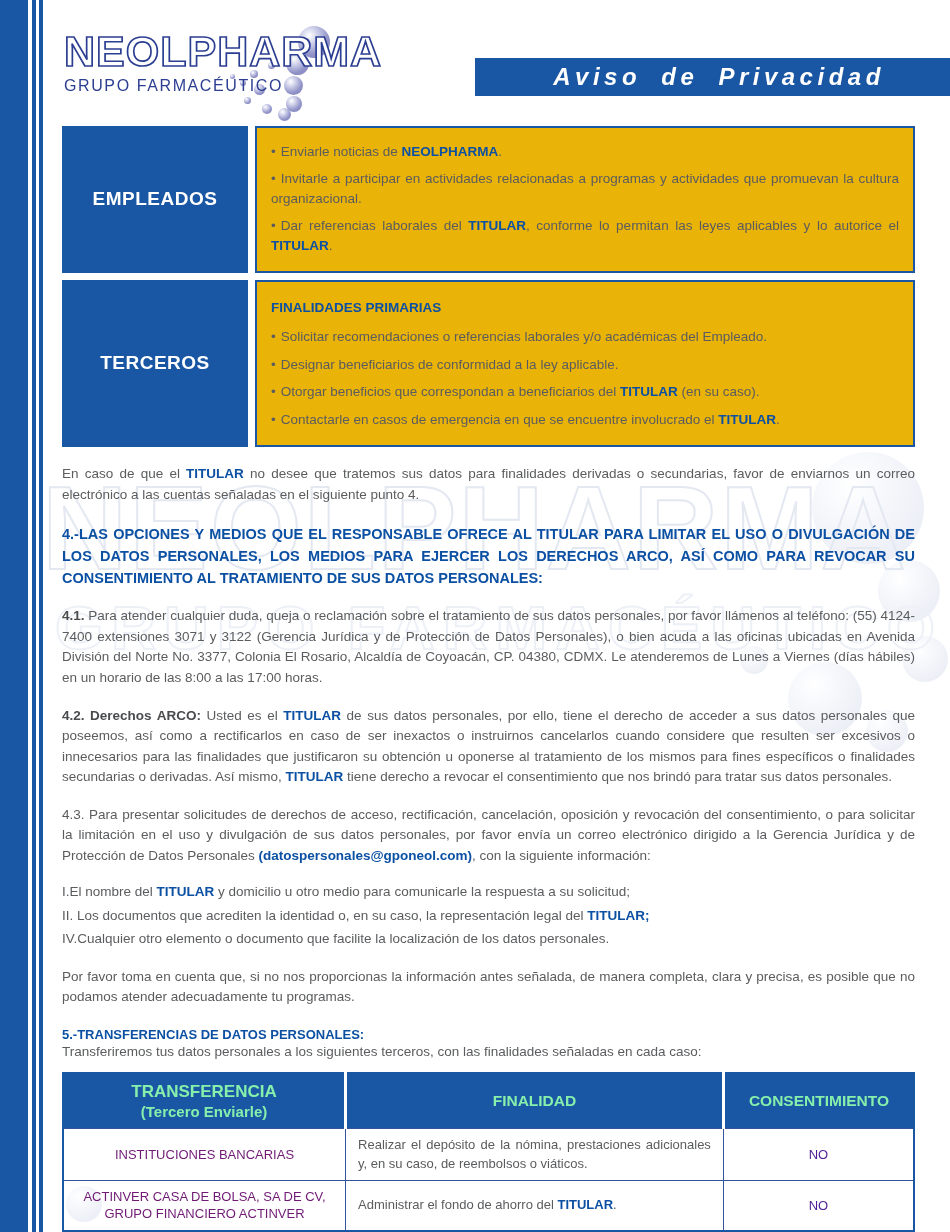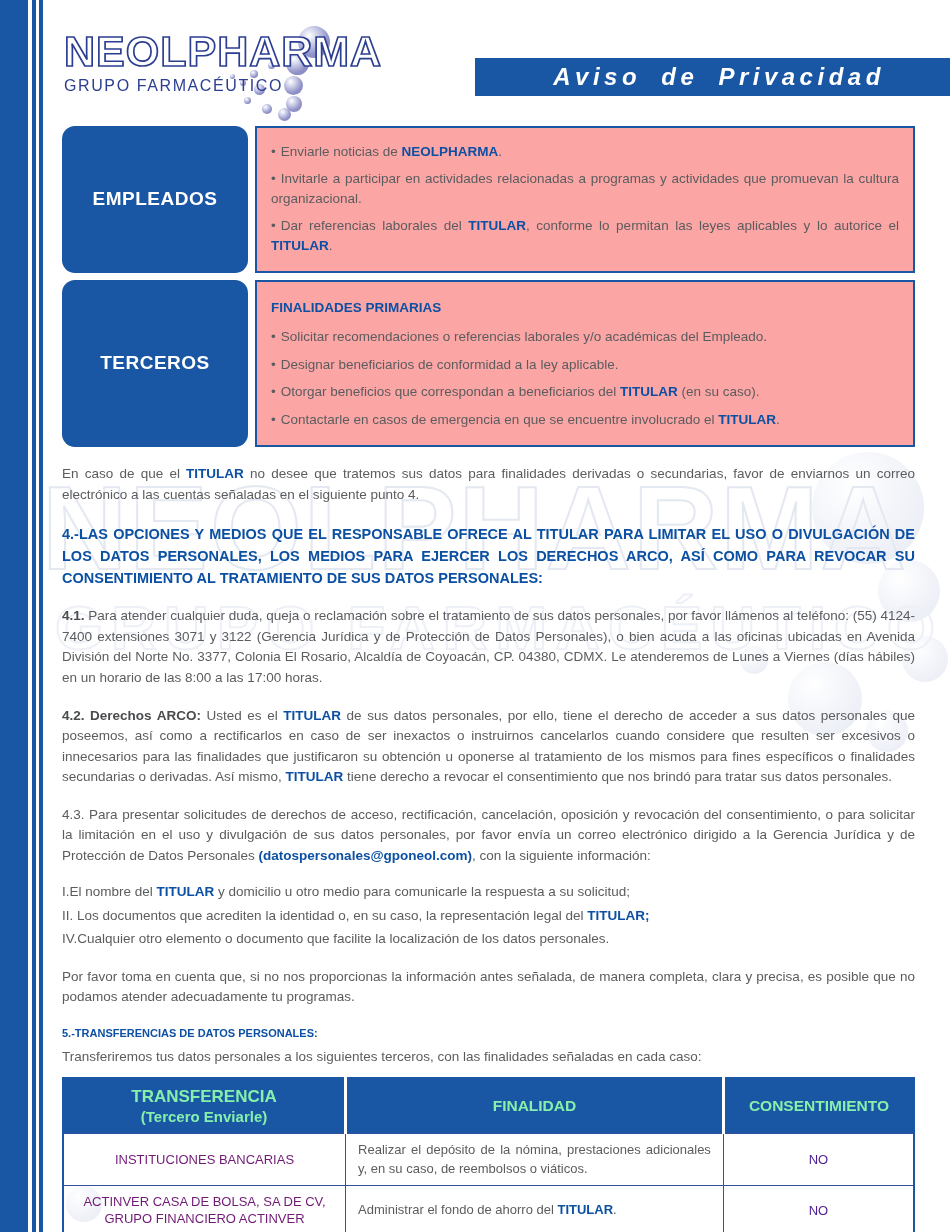--- a/index.html
+++ b/index.html
@@ -39,32 +39,32 @@
   
   .content{position:absolute;left:62px;top:126px;width:853px;z-index:2;}
   .txt{font-size:13.5px;line-height:1.52;text-align:justify;color:#5b5c5e;}
   .hl{color:#0c50a3;font-weight:bold;}
   .st{color:#4a4b4d;font-weight:bold;}
   .bluehead{color:#0c50a3;font-weight:bold;}
 
   
   .ftable{display:grid;grid-template-columns:186px 1fr;column-gap:7px;row-gap:7px;}
   .fcell-label{background:#1956a3;color:#fff;font-weight:bold;font-size:19px;letter-spacing:.5px;
-               display:flex;align-items:center;justify-content:center;border-radius:13px;}
-  .fcell-body{border:2px solid #1956a3;background:#fca5a5;padding:8px 14px;}
+               display:flex;align-items:center;justify-content:center;}
+  .fcell-body{border:2px solid #1956a3;background:#eab308;padding:8px 14px;}
   .bullet{margin:6px 0;}
   .bullet .dot{margin-right:5px;color:#5b5c5e;}
   .tlist .bullet{margin:7px 0;}
   .flist-heading{font-size:13.5px;margin:8px 0 9px 0;}
 
   .para{margin:17px 0 0 0;}
   .h4head{margin:19px 0 0 0;font-size:14.5px;line-height:1.5;text-align:justify;}
   .listblock{margin:15px 0 0 0;}
   .listblock .li{margin:2px 0;line-height:1.6;}
-  .h5head{margin:19px 0 8px 0;font-size:11px;}
+  .h5head{margin:19px 0 0 0;font-size:13px;}
 
   
   .t2wrap{margin-top:10px;}
   table.t2{width:100%;border-collapse:collapse;border:2px solid #1956a3;table-layout:fixed;}
   table.t2 th{background:#1956a3;color:#86efac;border:none;padding:7px 6px;vertical-align:middle;}
   table.t2 th + th{border-left:3px solid #fff;}
   table.t2 td{border:1px solid #35539c;padding:7px 12px;vertical-align:middle;font-size:13px;}
   .th-line1{font-size:17px;font-weight:bold;line-height:1.25;}
   .th-line2{font-size:15px;font-weight:bold;line-height:1.25;}
   .th-mid{font-size:15.5px;font-weight:bold;}

